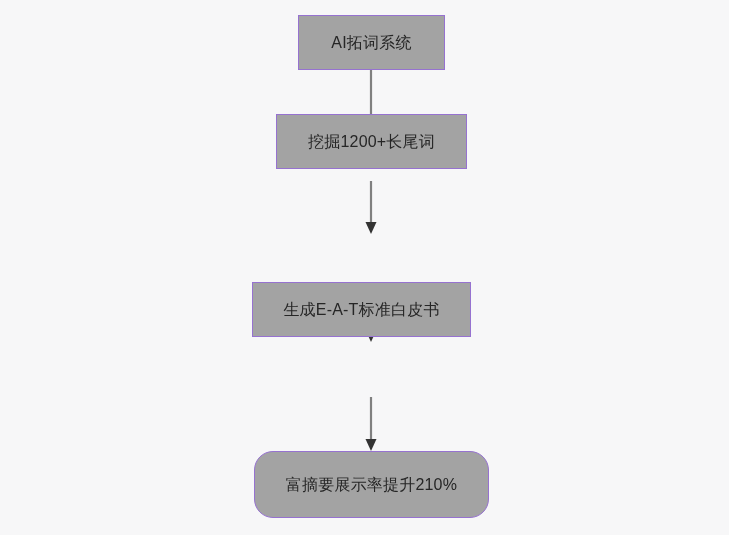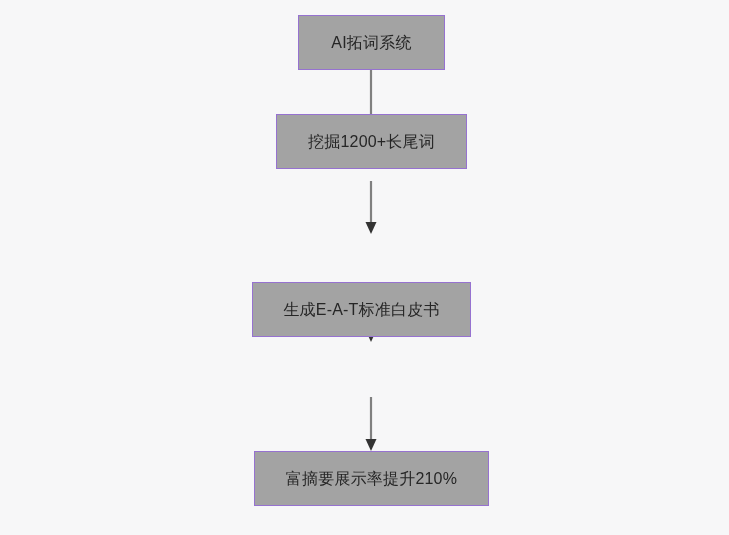--- a/index.html
+++ b/index.html
@@ -84,17 +84,17 @@
 
   <div class="node" style="left:276px; top:114px; width:191px; height:55px;">
     <span class="node-label">挖掘1200+长尾词</span>
   </div>
 
   <div class="node" style="left:252px; top:234px; width:219px; height:55px;margin-top:48px;">
     <span class="node-label">生成E-A-T标准白皮书</span>
   </div>
 
 
-  <div class="node" style="left:254px; top:451px; width:235px; height:55px;">
+  <div class="node" style="left:254px; top:451px; width:235px; height:67px;border-radius:19px;">
     <span class="node-label">富摘要展示率提升210%</span>
   </div>
 
 </div>
 
 </body></html>

